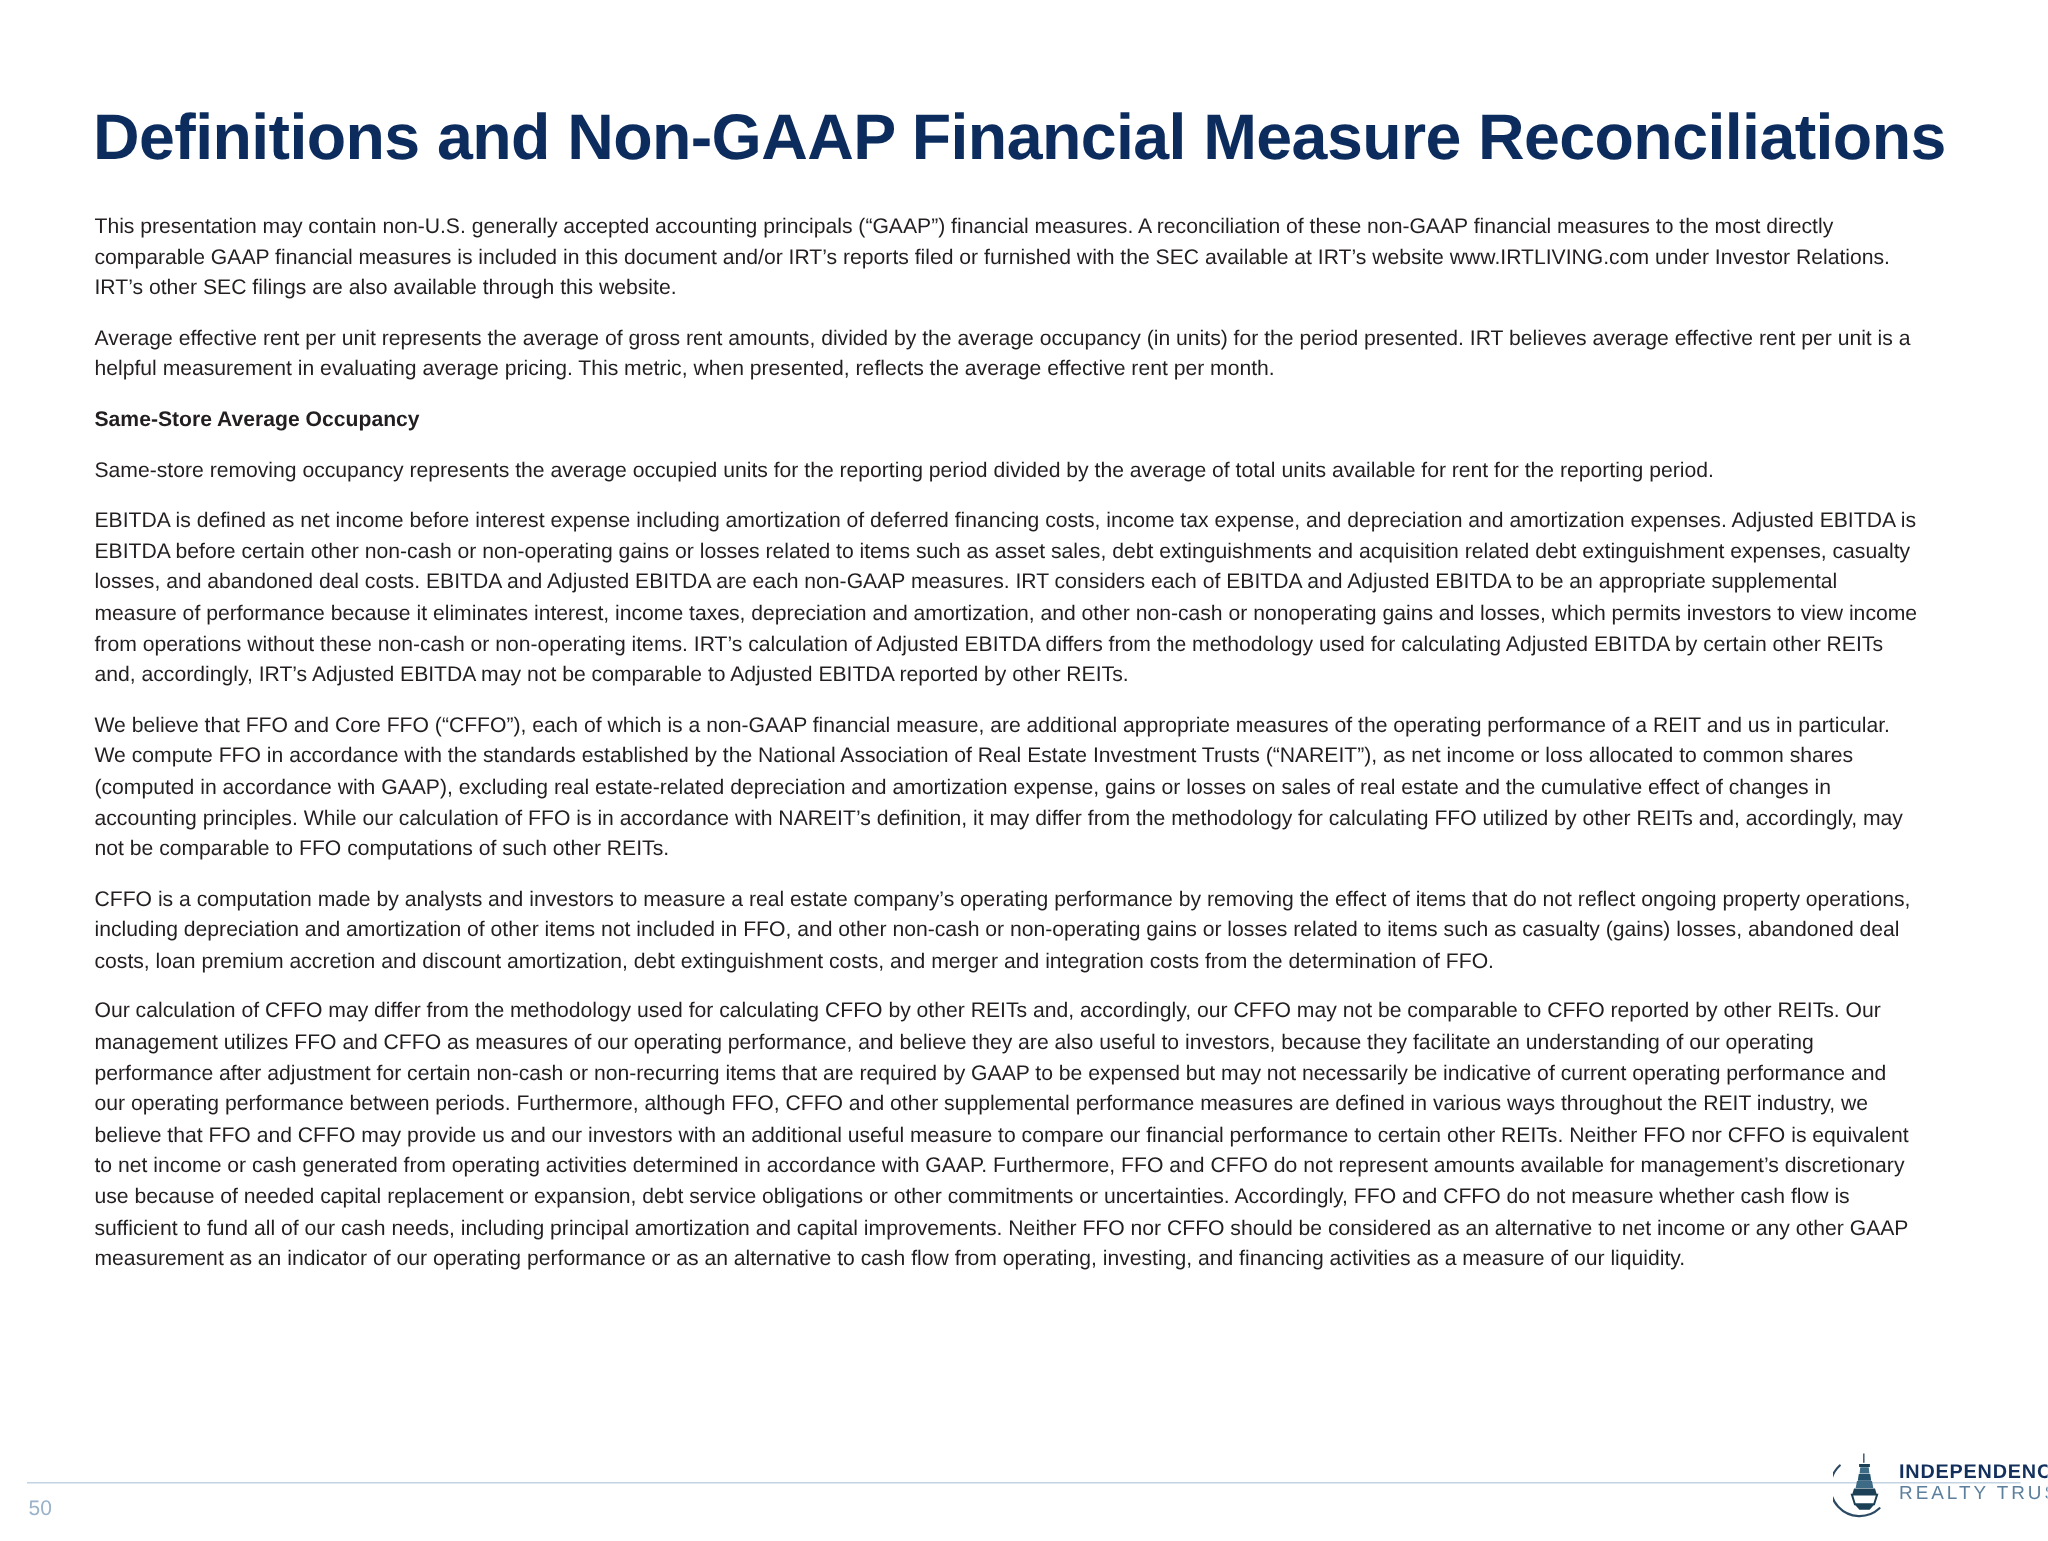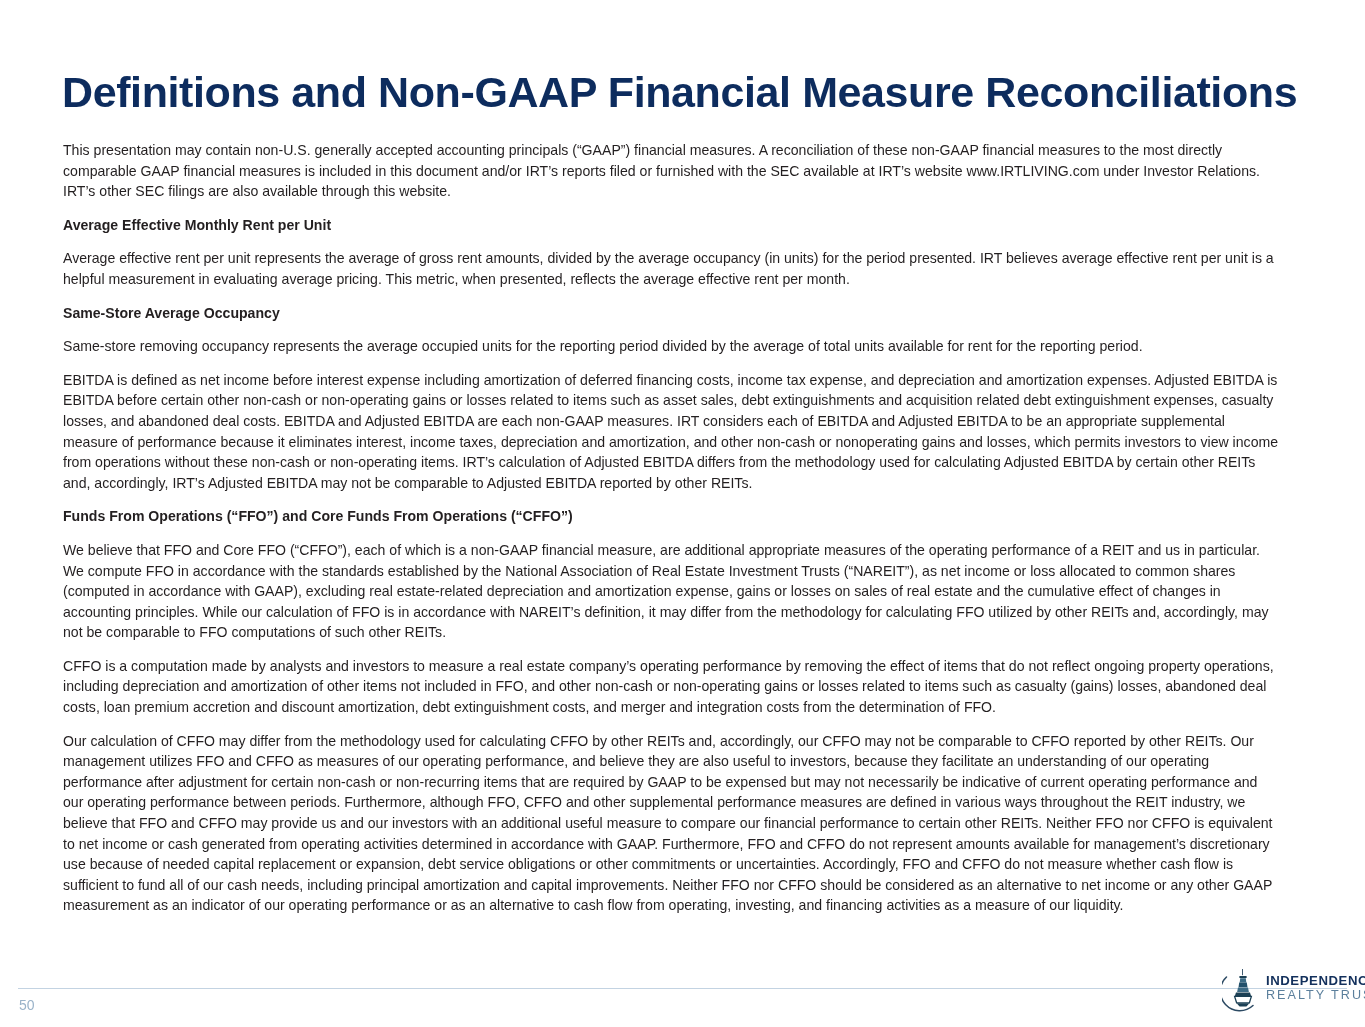--- a/index.html
+++ b/index.html
@@ -106,29 +106,27 @@
 <body>
 
 <div class="slide">
 
   <h1 class="page-title">Definitions and Non-GAAP Financial Measure Reconciliations</h1>
 
   <div class="content">
 
     <p class="body-text">This presentation may contain non-U.S. generally accepted accounting principals (“GAAP”) financial measures. A reconciliation of these non-GAAP financial measures to the most directly comparable GAAP financial measures is included in this document and/or IRT’s reports filed or furnished with the SEC available at IRT’s website www.IRTLIVING.com under Investor Relations. IRT’s other SEC filings are also available through this website.</p>
 
-    <h3 class="sub-head">Average Effective Monthly Rent per Unit</h3>
     <p class="body-text">Average effective rent per unit represents the average of gross rent amounts, divided by the average occupancy (in units) for the period presented. IRT believes average effective rent per unit is a helpful measurement in evaluating average pricing. This metric, when presented, reflects the average effective rent per month.</p>
 
     <h3 class="sub-head">Same-Store Average Occupancy</h3>
     <p class="body-text">Same-store removing occupancy represents the average occupied units for the reporting period divided by the average of total units available for rent for the reporting period.</p>
 
     <p class="body-text">EBITDA is defined as net income before interest expense including amortization of deferred financing costs, income tax expense, and depreciation and amortization expenses. Adjusted EBITDA is EBITDA before certain other non-cash or non-operating gains or losses related to items such as asset sales, debt extinguishments and acquisition related debt extinguishment expenses, casualty losses, and abandoned deal costs. EBITDA and Adjusted EBITDA are each non-GAAP measures. IRT considers each of EBITDA and Adjusted EBITDA to be an appropriate supplemental measure of performance because it eliminates interest, income taxes, depreciation and amortization, and other non-cash or nonoperating gains and losses, which permits investors to view income from operations without these non-cash or non-operating items. IRT’s calculation of Adjusted EBITDA differs from the methodology used for calculating Adjusted EBITDA by certain other REITs and, accordingly, IRT’s Adjusted EBITDA may not be comparable to Adjusted EBITDA reported by other REITs.</p>
 
-    <h3 class="sub-head">Funds From Operations (“FFO”) and Core Funds From Operations (“CFFO”)</h3>
     <p class="body-text">We believe that FFO and Core FFO (“CFFO”), each of which is a non-GAAP financial measure, are additional appropriate measures of the operating performance of a REIT and us in particular. We compute FFO in accordance with the standards established by the National Association of Real Estate Investment Trusts (“NAREIT”), as net income or loss allocated to common shares (computed in accordance with GAAP), excluding real estate-related depreciation and amortization expense, gains or losses on sales of real estate and the cumulative effect of changes in accounting principles. While our calculation of FFO is in accordance with NAREIT’s definition, it may differ from the methodology for calculating FFO utilized by other REITs and, accordingly, may not be comparable to FFO computations of such other REITs.</p>
     <p class="body-text">CFFO is a computation made by analysts and investors to measure a real estate company’s operating performance by removing the effect of items that do not reflect ongoing property operations, including depreciation and amortization of other items not included in FFO, and other non-cash or non-operating gains or losses related to items such as casualty (gains) losses, abandoned deal costs, loan premium accretion and discount amortization, debt extinguishment costs, and merger and integration costs from the determination of FFO.</p>
     <p class="body-text">Our calculation of CFFO may differ from the methodology used for calculating CFFO by other REITs and, accordingly, our CFFO may not be comparable to CFFO reported by other REITs. Our management utilizes FFO and CFFO as measures of our operating performance, and believe they are also useful to investors, because they facilitate an understanding of our operating performance after adjustment for certain non-cash or non-recurring items that are required by GAAP to be expensed but may not necessarily be indicative of current operating performance and our operating performance between periods. Furthermore, although FFO, CFFO and other supplemental performance measures are defined in various ways throughout the REIT industry, we believe that FFO and CFFO may provide us and our investors with an additional useful measure to compare our financial performance to certain other REITs. Neither FFO nor CFFO is equivalent to net income or cash generated from operating activities determined in accordance with GAAP. Furthermore, FFO and CFFO do not represent amounts available for management’s discretionary use because of needed capital replacement or expansion, debt service obligations or other commitments or uncertainties. Accordingly, FFO and CFFO do not measure whether cash flow is sufficient to fund all of our cash needs, including principal amortization and capital improvements. Neither FFO nor CFFO should be considered as an alternative to net income or any other GAAP measurement as an indicator of our operating performance or as an alternative to cash flow from operating, investing, and financing activities as a measure of our liquidity.</p>
 
   </div>
 
   <div class="footer-rule"></div>
 
   <div class="page-number">50</div>
 

